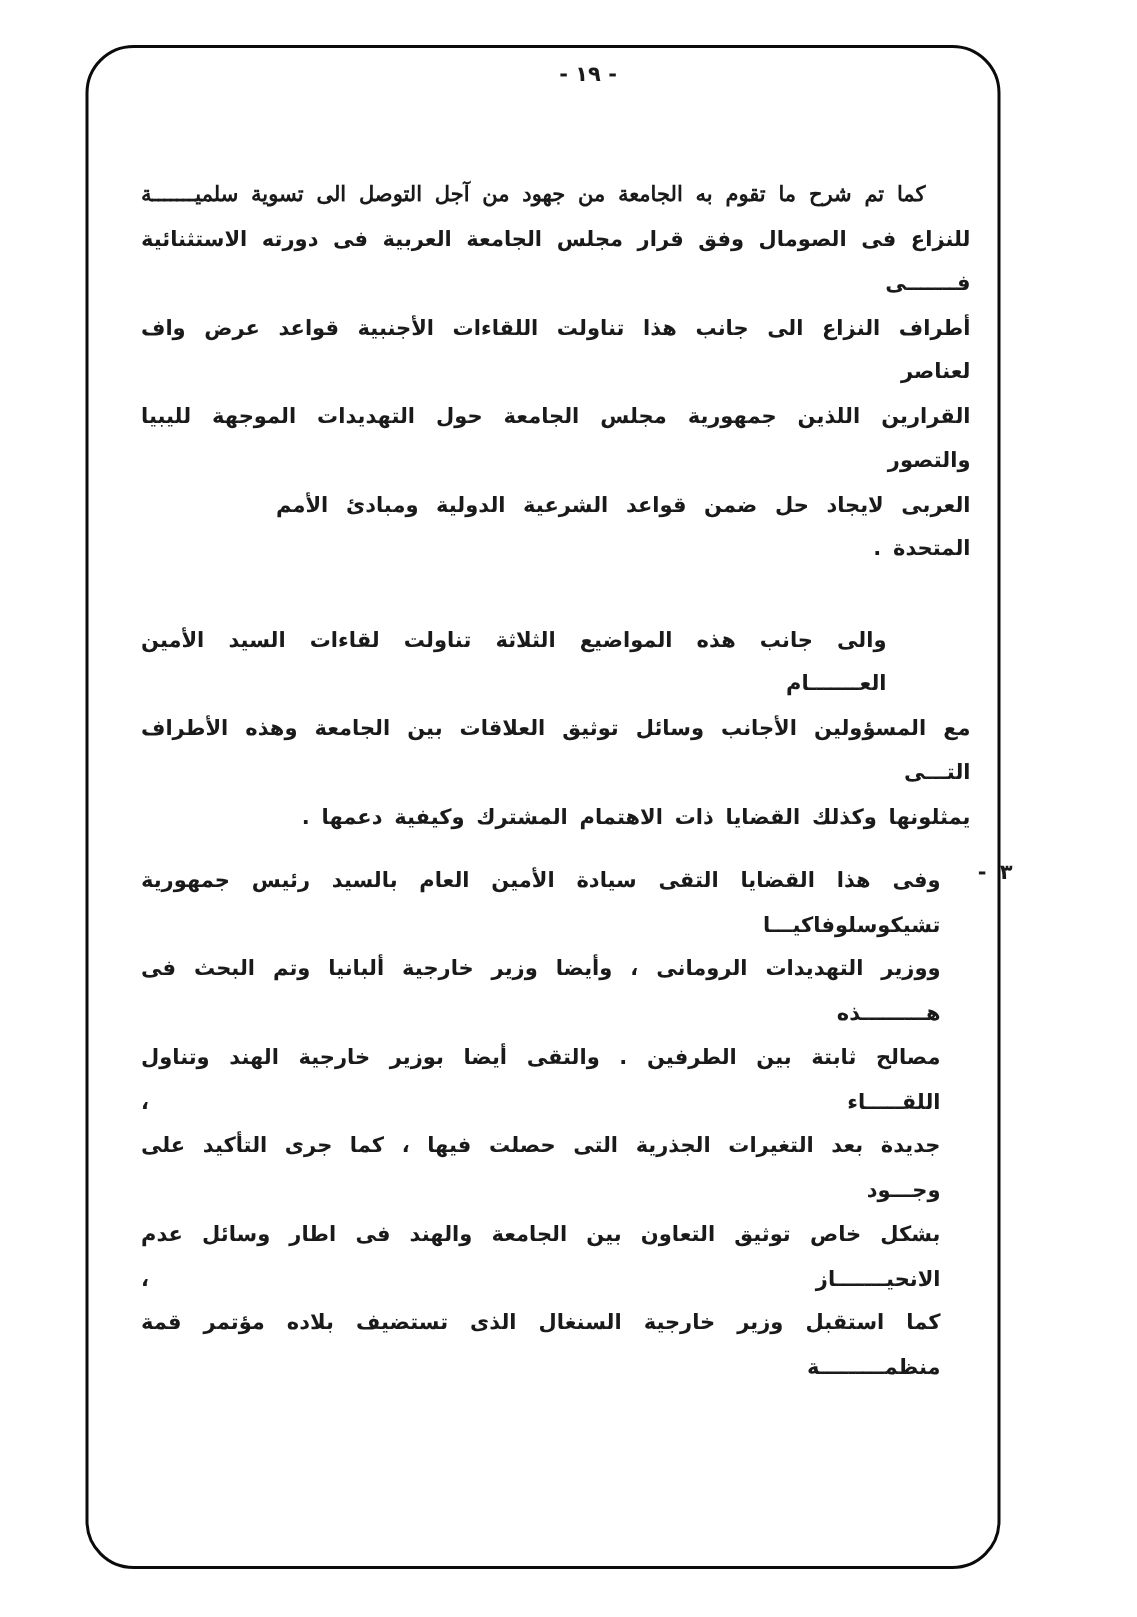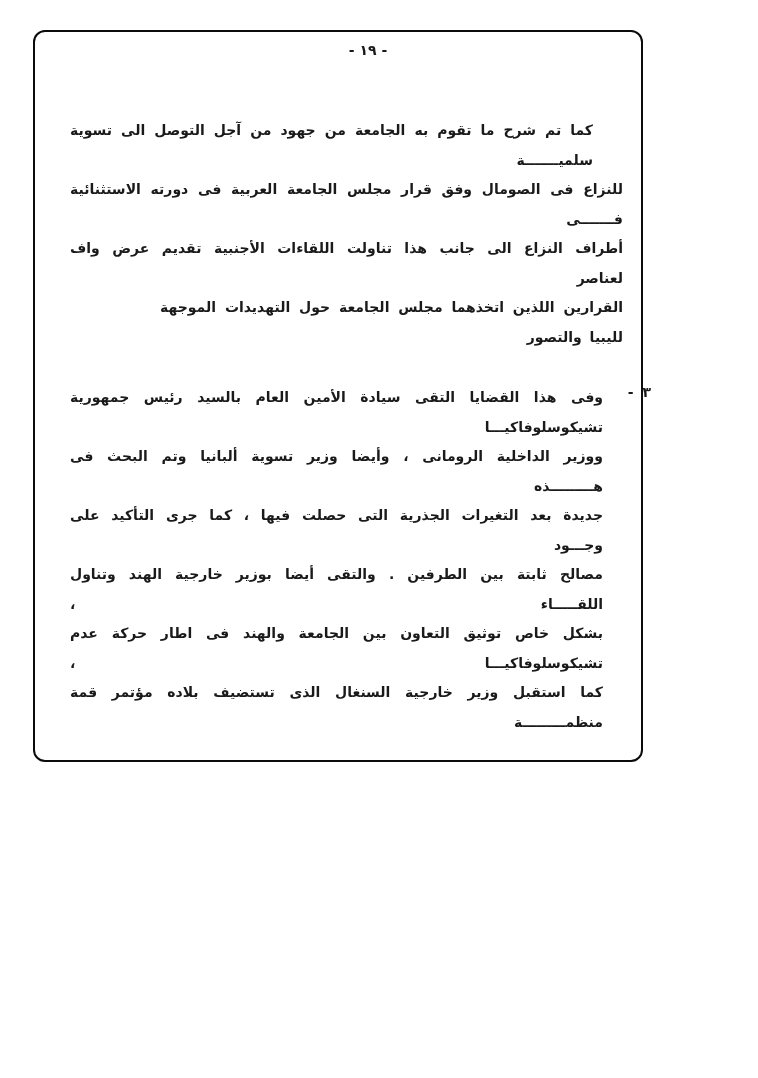--- a/index.html
+++ b/index.html
@@ -10,26 +10,26 @@
   }
   .screen {
     position: relative;
     width: 758px;
     height: 1078px;
     background: #ffffff;
     overflow: hidden;
   }
   .page-frame {
     position: absolute;
-    left: 33px;
+    left: 57px;
     top: 30px;
     width: 610px;
-    height: 732px;
+    height: 1016px;
     border: 2.5px solid #0b0b0b;
-    border-radius: 12px;
+    border-radius: 32px;
     box-sizing: border-box;
     background: #ffffff;
   }
   .page-number {
     position: absolute;
     top: 10px;
     left: 0;
     width: 100%;
     text-align: center;
     transform: translateX(30px);
@@ -55,21 +55,21 @@
     line-height: 29.5px;
     word-spacing: 3px;
     text-align: justify;
     text-align-last: justify;
     white-space: normal;
   }
   .para .line:last-child {
     text-align-last: right;
   }
   .para-1 { margin-bottom: 31px; }
-  .para-1 .line:first-child { padding-right: 30px; }
+  .para-1 .line:first-child { padding-right: 30px; font-family: Liberation Serif, serif; }
   .para-2 { margin-bottom: 13px; }
   .para-2 .line:first-child { padding-right: 56px; }
   .para-2 .line:last-child { padding-left: 60px; }
   .para-3 { padding-right: 20px; }
   .para-1 .line:last-child { padding-left: 90px; }
   .item-marker {
     position: absolute;
     right: -28px;
     top: 1px;
     font-size: 14px;
@@ -83,31 +83,37 @@
 <body>
 
 <div class="screen">
   <div class="page-frame">
     <div class="page-number">- ١٩ -</div>
 
     <div class="content">
       <div class="para para-1">
           <div class="line">كما تم شرح ما تقوم به الجامعة من جهود من آجل التوصل الى تسوية سلميـــــــة</div>
           <div class="line">للنزاع فى الصومال وفق قرار مجلس الجامعة العربية فى دورته الاستثنائية فـــــــى</div>
-          <div class="line">أطراف النزاع الى جانب هذا تناولت اللقاءات الأجنبية تقديم عرض واف لعناصر</div>
-          <div class="line">القرارين اللذين اتخذهما مجلس الجامعة حول التهديدات الموجهة لليبيا والتصور</div>
+          <div class="line">أطراف النزاع الى جانب هذا تناولت اللقاءات الأجنبية قواعد عرض واف لعناصر</div>
+          <div class="line">القرارين اللذين جمهورية مجلس الجامعة حول التهديدات الموجهة لليبيا والتصور</div>
+          <div class="line">العربى لايجاد حل ضمن قواعد الشرعية الدولية ومبادئ الأمم المتحدة .</div>
         </div>
 
+      <div class="para para-2">
+          <div class="line">والى جانب هذه المواضيع الثلاثة تناولت لقاءات السيد الأمين العـــــــام</div>
+          <div class="line">مع المسؤولين الأجانب وسائل توثيق العلاقات بين الجامعة وهذه الأطراف التـــى</div>
+          <div class="line">يمثلونها وكذلك القضايا ذات الاهتمام المشترك وكيفية دعمها .</div>
+        </div>
 
       <div class="para para-3">
         <span class="item-marker">٣ -</span>
         <div>
             <div class="line">وفى هذا القضايا التقى سيادة الأمين العام بالسيد رئيس جمهورية تشيكوسلوفاكيـــا</div>
-            <div class="line">ووزير الداخلية الرومانى ، وأيضا وزير تسوية ألبانيا وتم البحث فى هـــــــــذه</div>
+            <div class="line">ووزير التهديدات الرومانى ، وأيضا وزير خارجية ألبانيا وتم البحث فى هـــــــــذه</div>
+            <div class="line">مصالح ثابتة بين الطرفين . والتقى أيضا بوزير خارجية الهند وتناول اللقـــــاء ،</div>
             <div class="line">جديدة بعد التغيرات الجذرية التى حصلت فيها ، كما جرى التأكيد على وجـــود</div>
-            <div class="line">مصالح ثابتة بين الطرفين . والتقى أيضا بوزير خارجية الهند وتناول اللقـــــاء ،</div>
-            <div class="line">بشكل خاص توثيق التعاون بين الجامعة والهند فى اطار حركة عدم تشيكوسلوفاكيـــا ،</div>
+            <div class="line">بشكل خاص توثيق التعاون بين الجامعة والهند فى اطار وسائل عدم الانحيـــــــاز ،</div>
             <div class="line">كما استقبل وزير خارجية السنغال الذى تستضيف بلاده مؤتمر قمة منظمـــــــــة</div>
           </div>
       </div>
     </div>
   </div>
 </div>
 
 </body></html>

